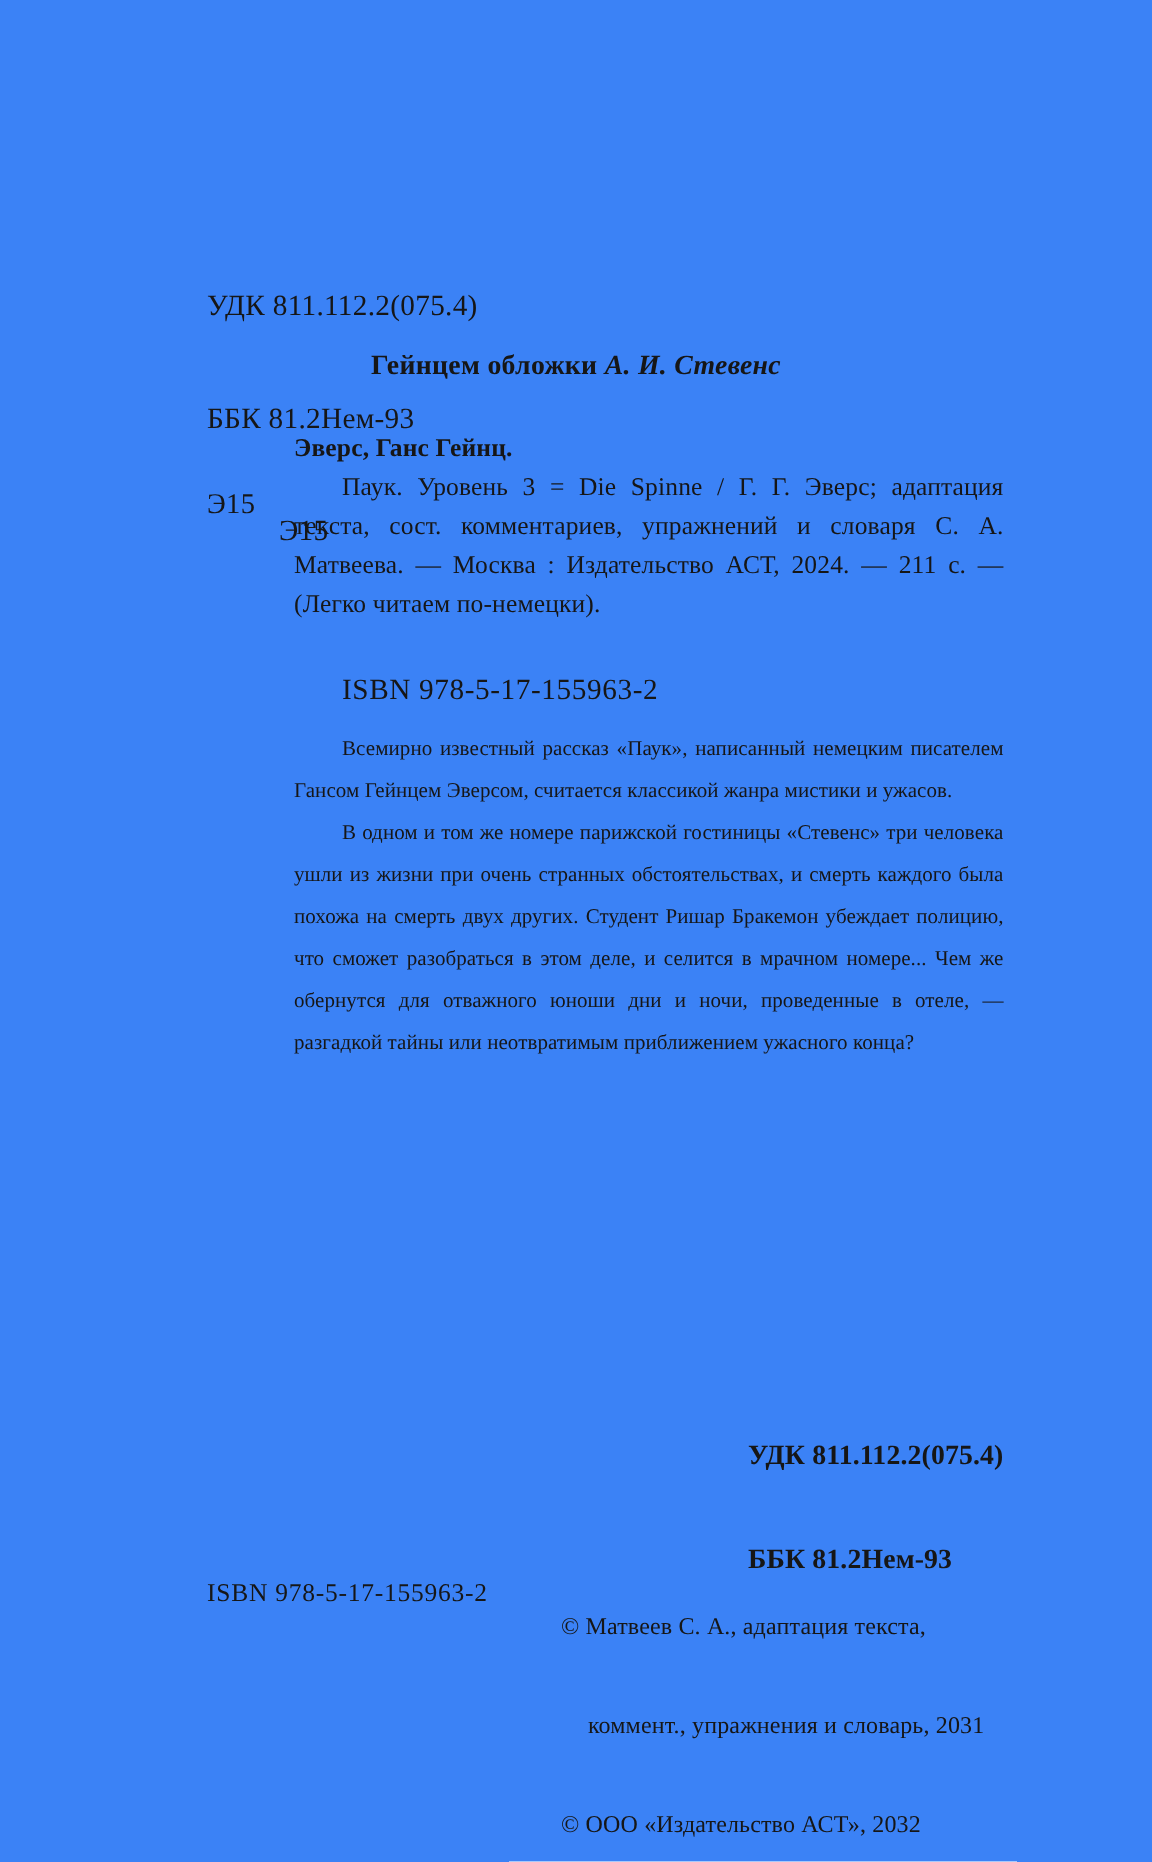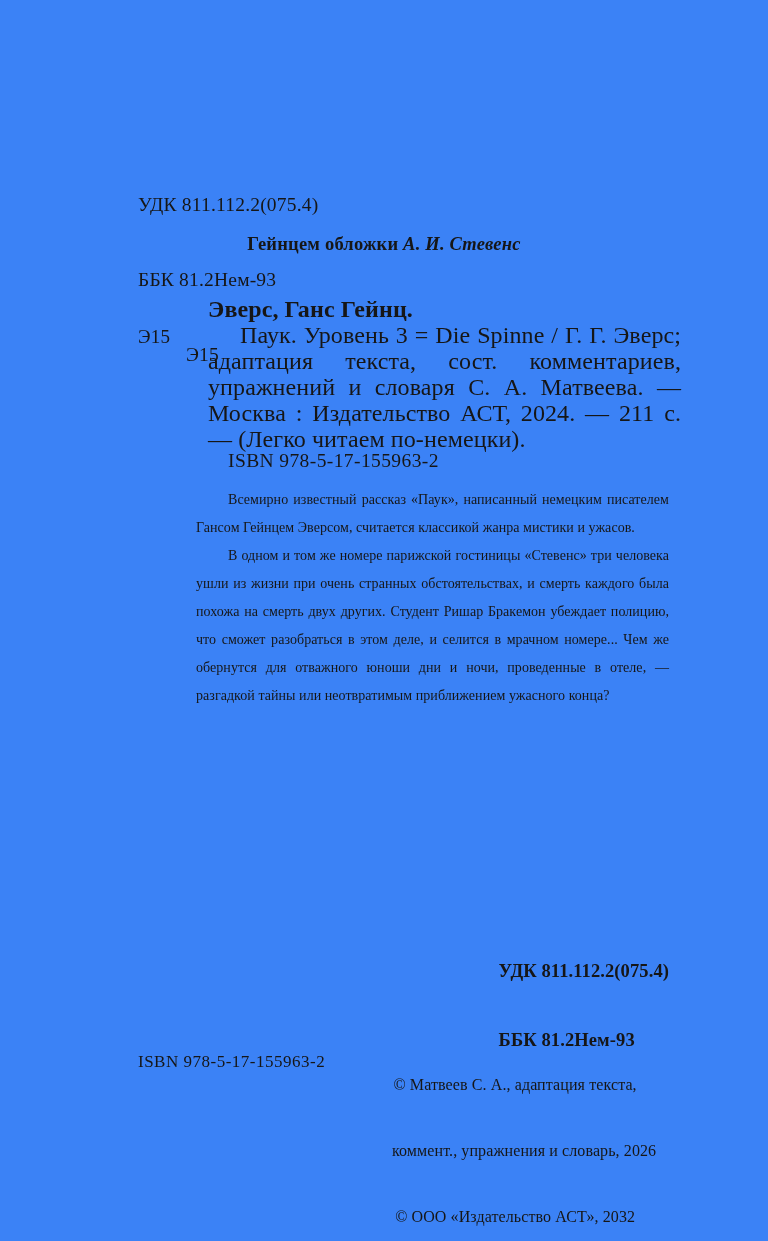--- a/index.html
+++ b/index.html
@@ -52,28 +52,27 @@
     letter-spacing: 0.2px;
   }
   .designer .designer-name {
     font-style: italic;
   }
 
   
   .biblio {
     position: absolute;
     left: 196px;
-    top: 296px;
+    top: 286px;
     width: 473px;
-    font-size: 24px;
+    font-size: 17px;
     line-height: 26px;
     text-align: justify;
     text-justify: inter-word;
     letter-spacing: 0.1px;
-    margin-left: 12px;
   }
   .biblio .author-line {
     font-weight: bold;
     display: block;
     text-align: left;
   }
   .biblio .desc-body {
     display: block;
     text-indent: 32px;
   }
@@ -128,21 +127,21 @@
   
   .copyright {
     position: absolute;
     left: 374px;
     top: 1030px;
     font-size: 16px;
     line-height: 22px;
     letter-spacing: 0.1px;
     white-space: pre;
   }
-  .copyright span { display: block; text-align: center; }
+  .copyright span { display: block; }
   .copyright .cp-indent { padding-left: 18px; }
 
   .isbn-bottom {
     position: absolute;
     left: 138px;
     top: 1052px;
     font-size: 17px;
     letter-spacing: 0.5px;
   }
 </style>
@@ -175,17 +174,17 @@
 
   <div class="udc-bottom">
     <span>УДК 811.112.2(075.4)</span>
     <span>ББК 81.2Нем-93</span>
   </div>
 
   <div class="isbn-bottom">ISBN 978-5-17-155963-2</div>
 
   <div class="copyright">
     <span>© Матвеев С. А., адаптация текста,</span>
-    <span class="cp-indent">коммент., упражнения и словарь, 2026</span>
+    <span class="cp-indent">коммент., упражнения и словарь, 2031</span>
     <span>© ООО «Издательство АСТ», 2032</span>
   </div>
 
 </div>
 
 </body></html>

